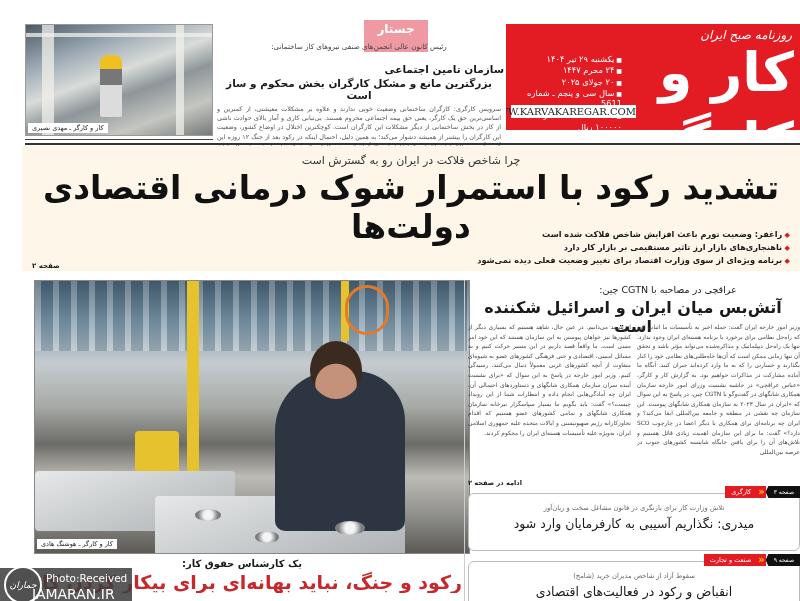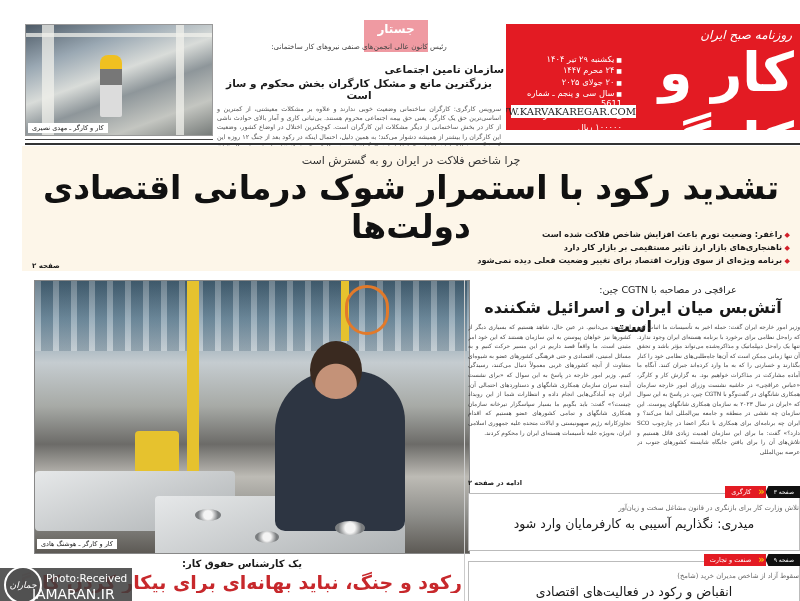--- a/index.html
+++ b/index.html
@@ -65,26 +65,26 @@
   .watermark .l2 { position: absolute; left: 32px; top: 18px; font-size: 14px; }
 
   
   .ra-kicker { position: absolute; left: 444px; width: 404px; top: 266px; text-align: center; font-size: 9.5px; }
   .ra-title { position: absolute; left: 444px; width: 334px; top: 280px; text-align: center; font-size: 16px; font-weight: bold; }
   .ra-cols { position: absolute; left: 446px; width: 332px; top: 305px; height: 150px; display: flex; flex-direction: row-reverse; gap: 6px; }
   .ra-col { flex: 1; font-size: 5.9px; line-height: 9.6px; color: #444; text-align: justify; direction: rtl; overflow: hidden; }
   .ra-cont { position: absolute; left: 446px; top: 461px; font-size: 6.6px; font-weight: bold; }
 
   
-  .teaser { position: absolute; left: 446px; width: 332px; border: 1px solid #bbb; border-radius: 0; background: #fff; }
+  .teaser { position: absolute; left: 446px; width: 332px; border: 1px solid #bbb; border-radius: 6px; background: #fff; }
   .teaser .tag { position: absolute; right: -1px; top: -8px; height: 12px; display: flex; flex-direction: row-reverse; align-items: center; }
   .teaser .tag .sec { background: #e31b23; color: #fff; font-size: 6.5px; padding: 0 6px; height: 12px; line-height: 12px; }
   .teaser .tag .chev { color: #f5c400; font-size: 10px; font-weight: bold; padding: 0 1px; background: #e31b23; height: 12px; line-height: 12px; }
   .teaser .tag .pg { background: #111; color: #fff; font-size: 6px; padding: 0 6px 0 8px; height: 12px; line-height: 12px; clip-path: polygon(8% 0,100% 0,100% 100%,8% 100%,0 50%); }
-  .teaser .tkicker { font-size: 6.8px; color: #666; margin-top: 10px; }
+  .teaser .tkicker { text-align: center; font-size: 6.8px; color: #666; margin-top: 10px; }
   .teaser .ttitle { text-align: center; font-size: 12.5px; margin-top: 4px; }
   .teaser-1 { top: 475px; height: 58px; }
   .teaser-2 { top: 543px; height: 60px; }
 
   .vline { position: absolute; left: 442px; top: 262px; width: 1px; height: 330px; background: #ccc; }
 </style>
 </head>
 <body>
 
 <div class="page">

